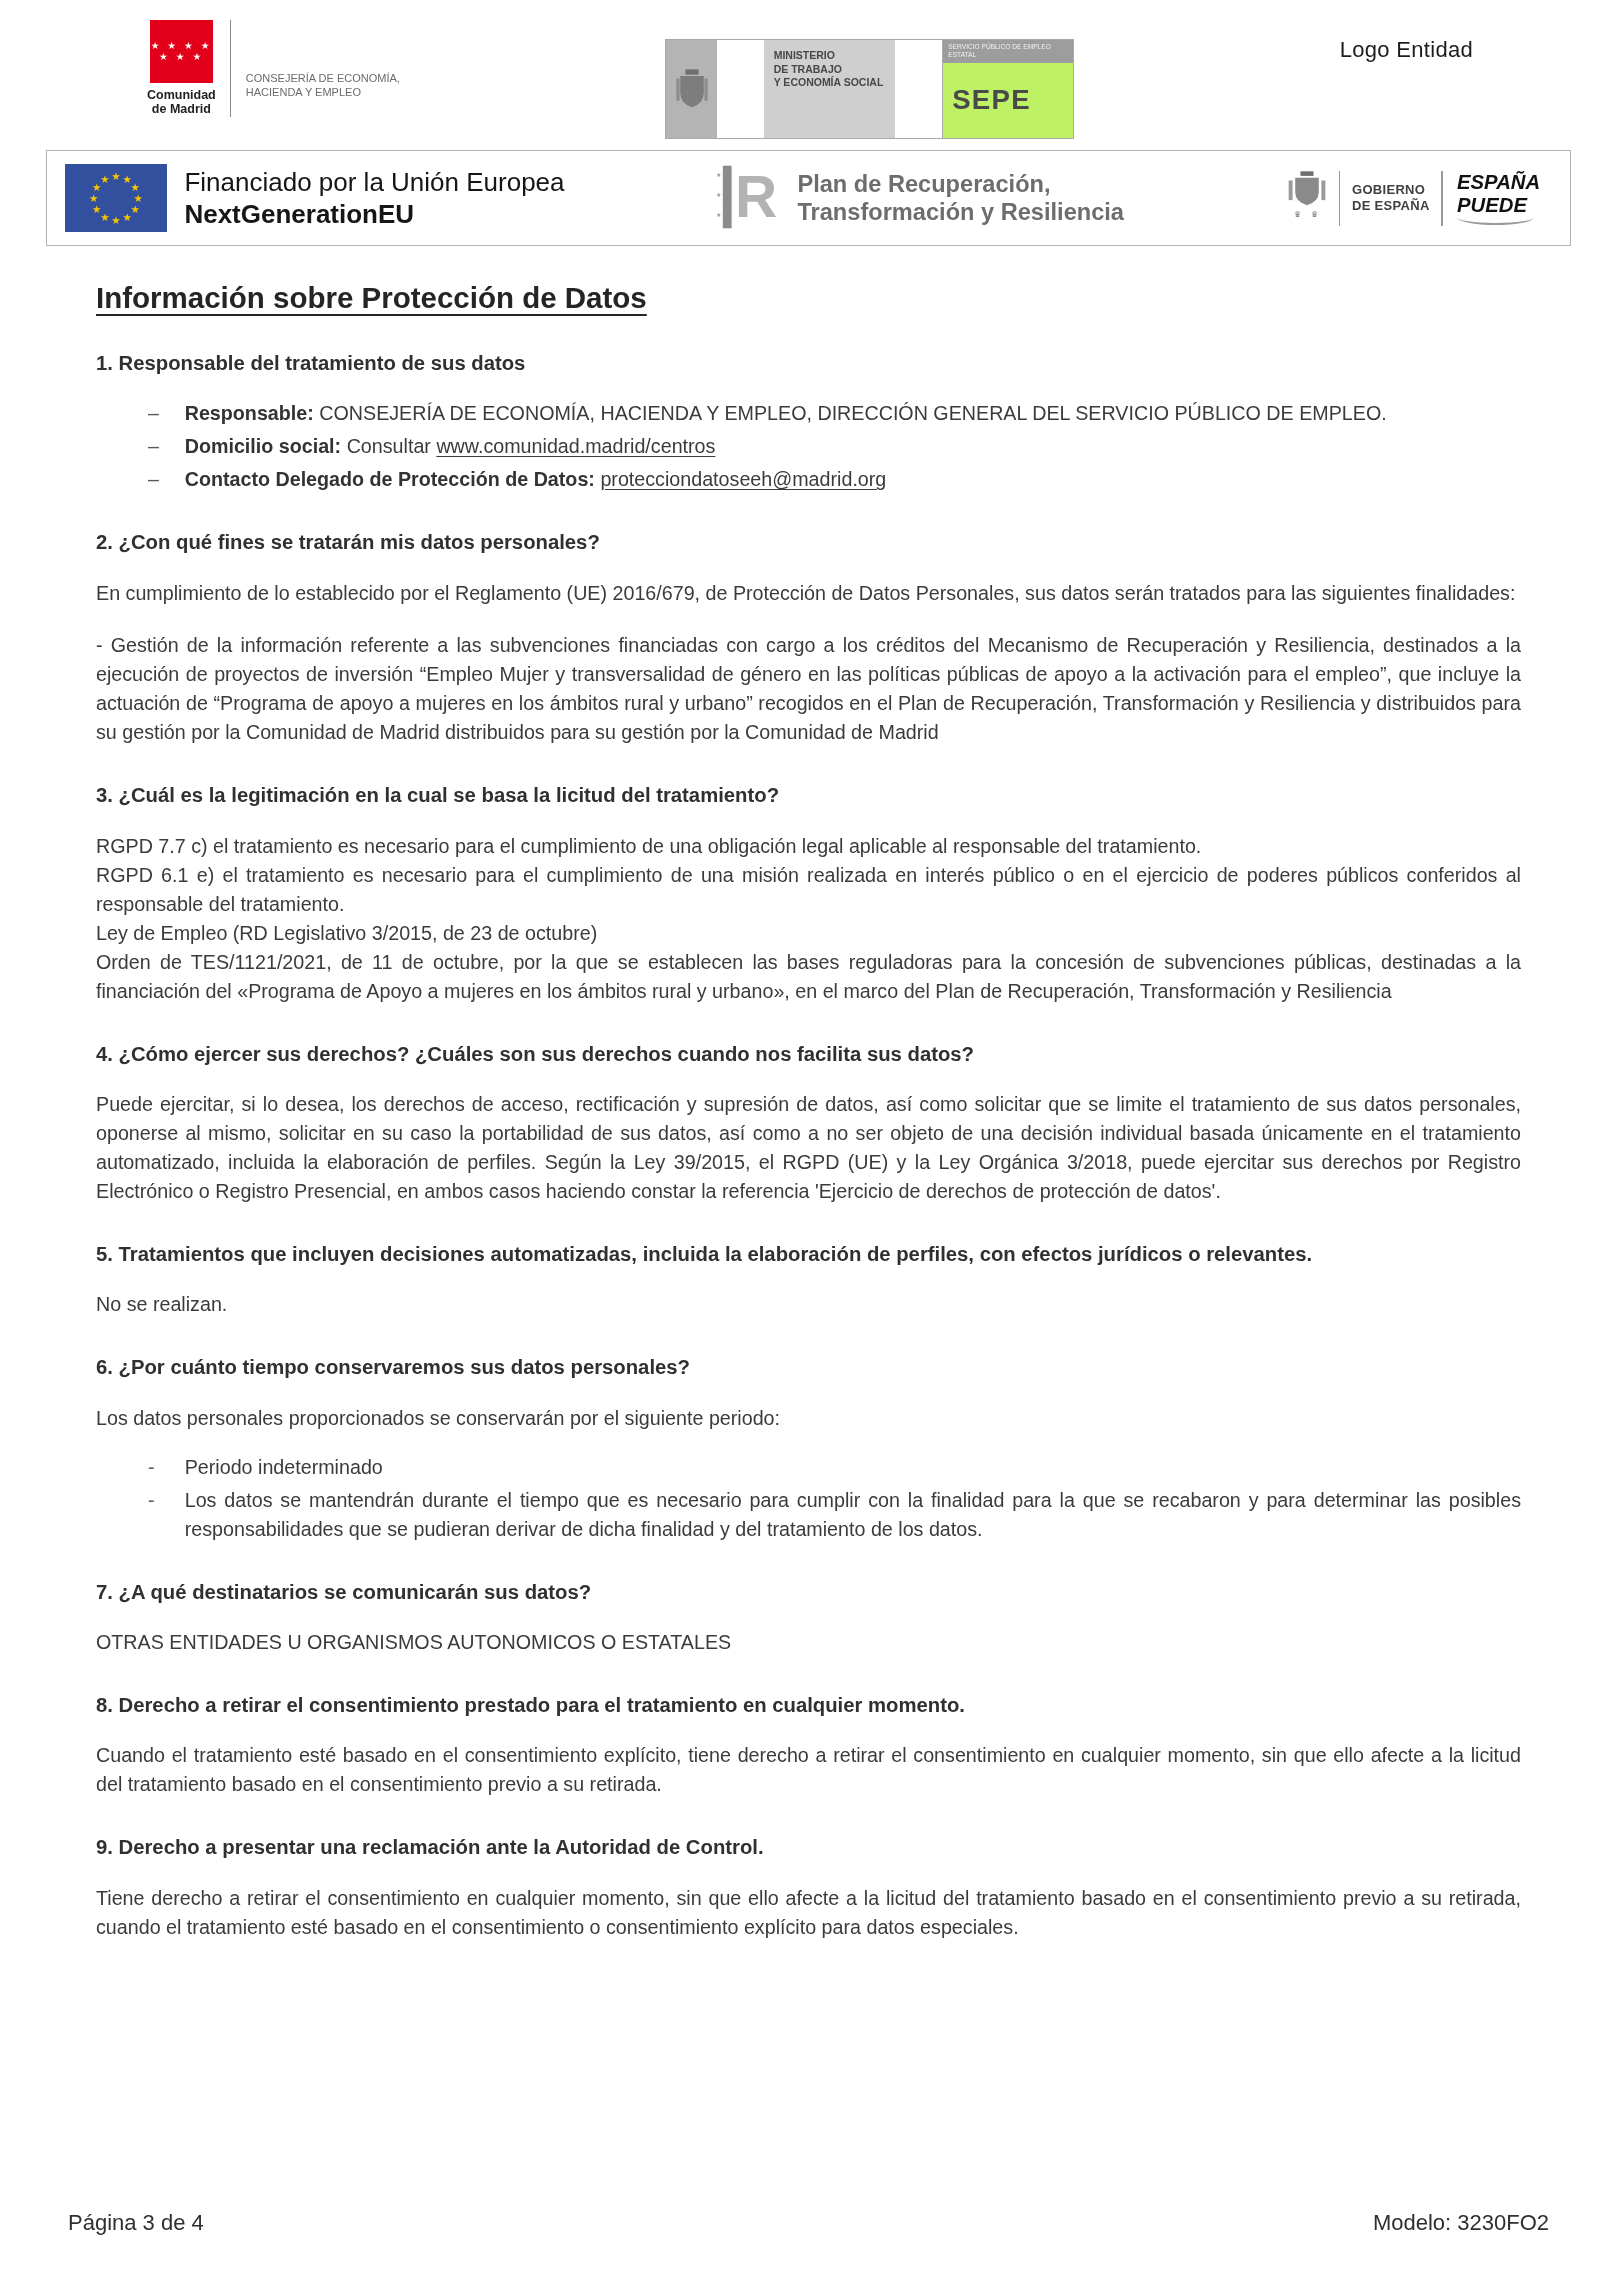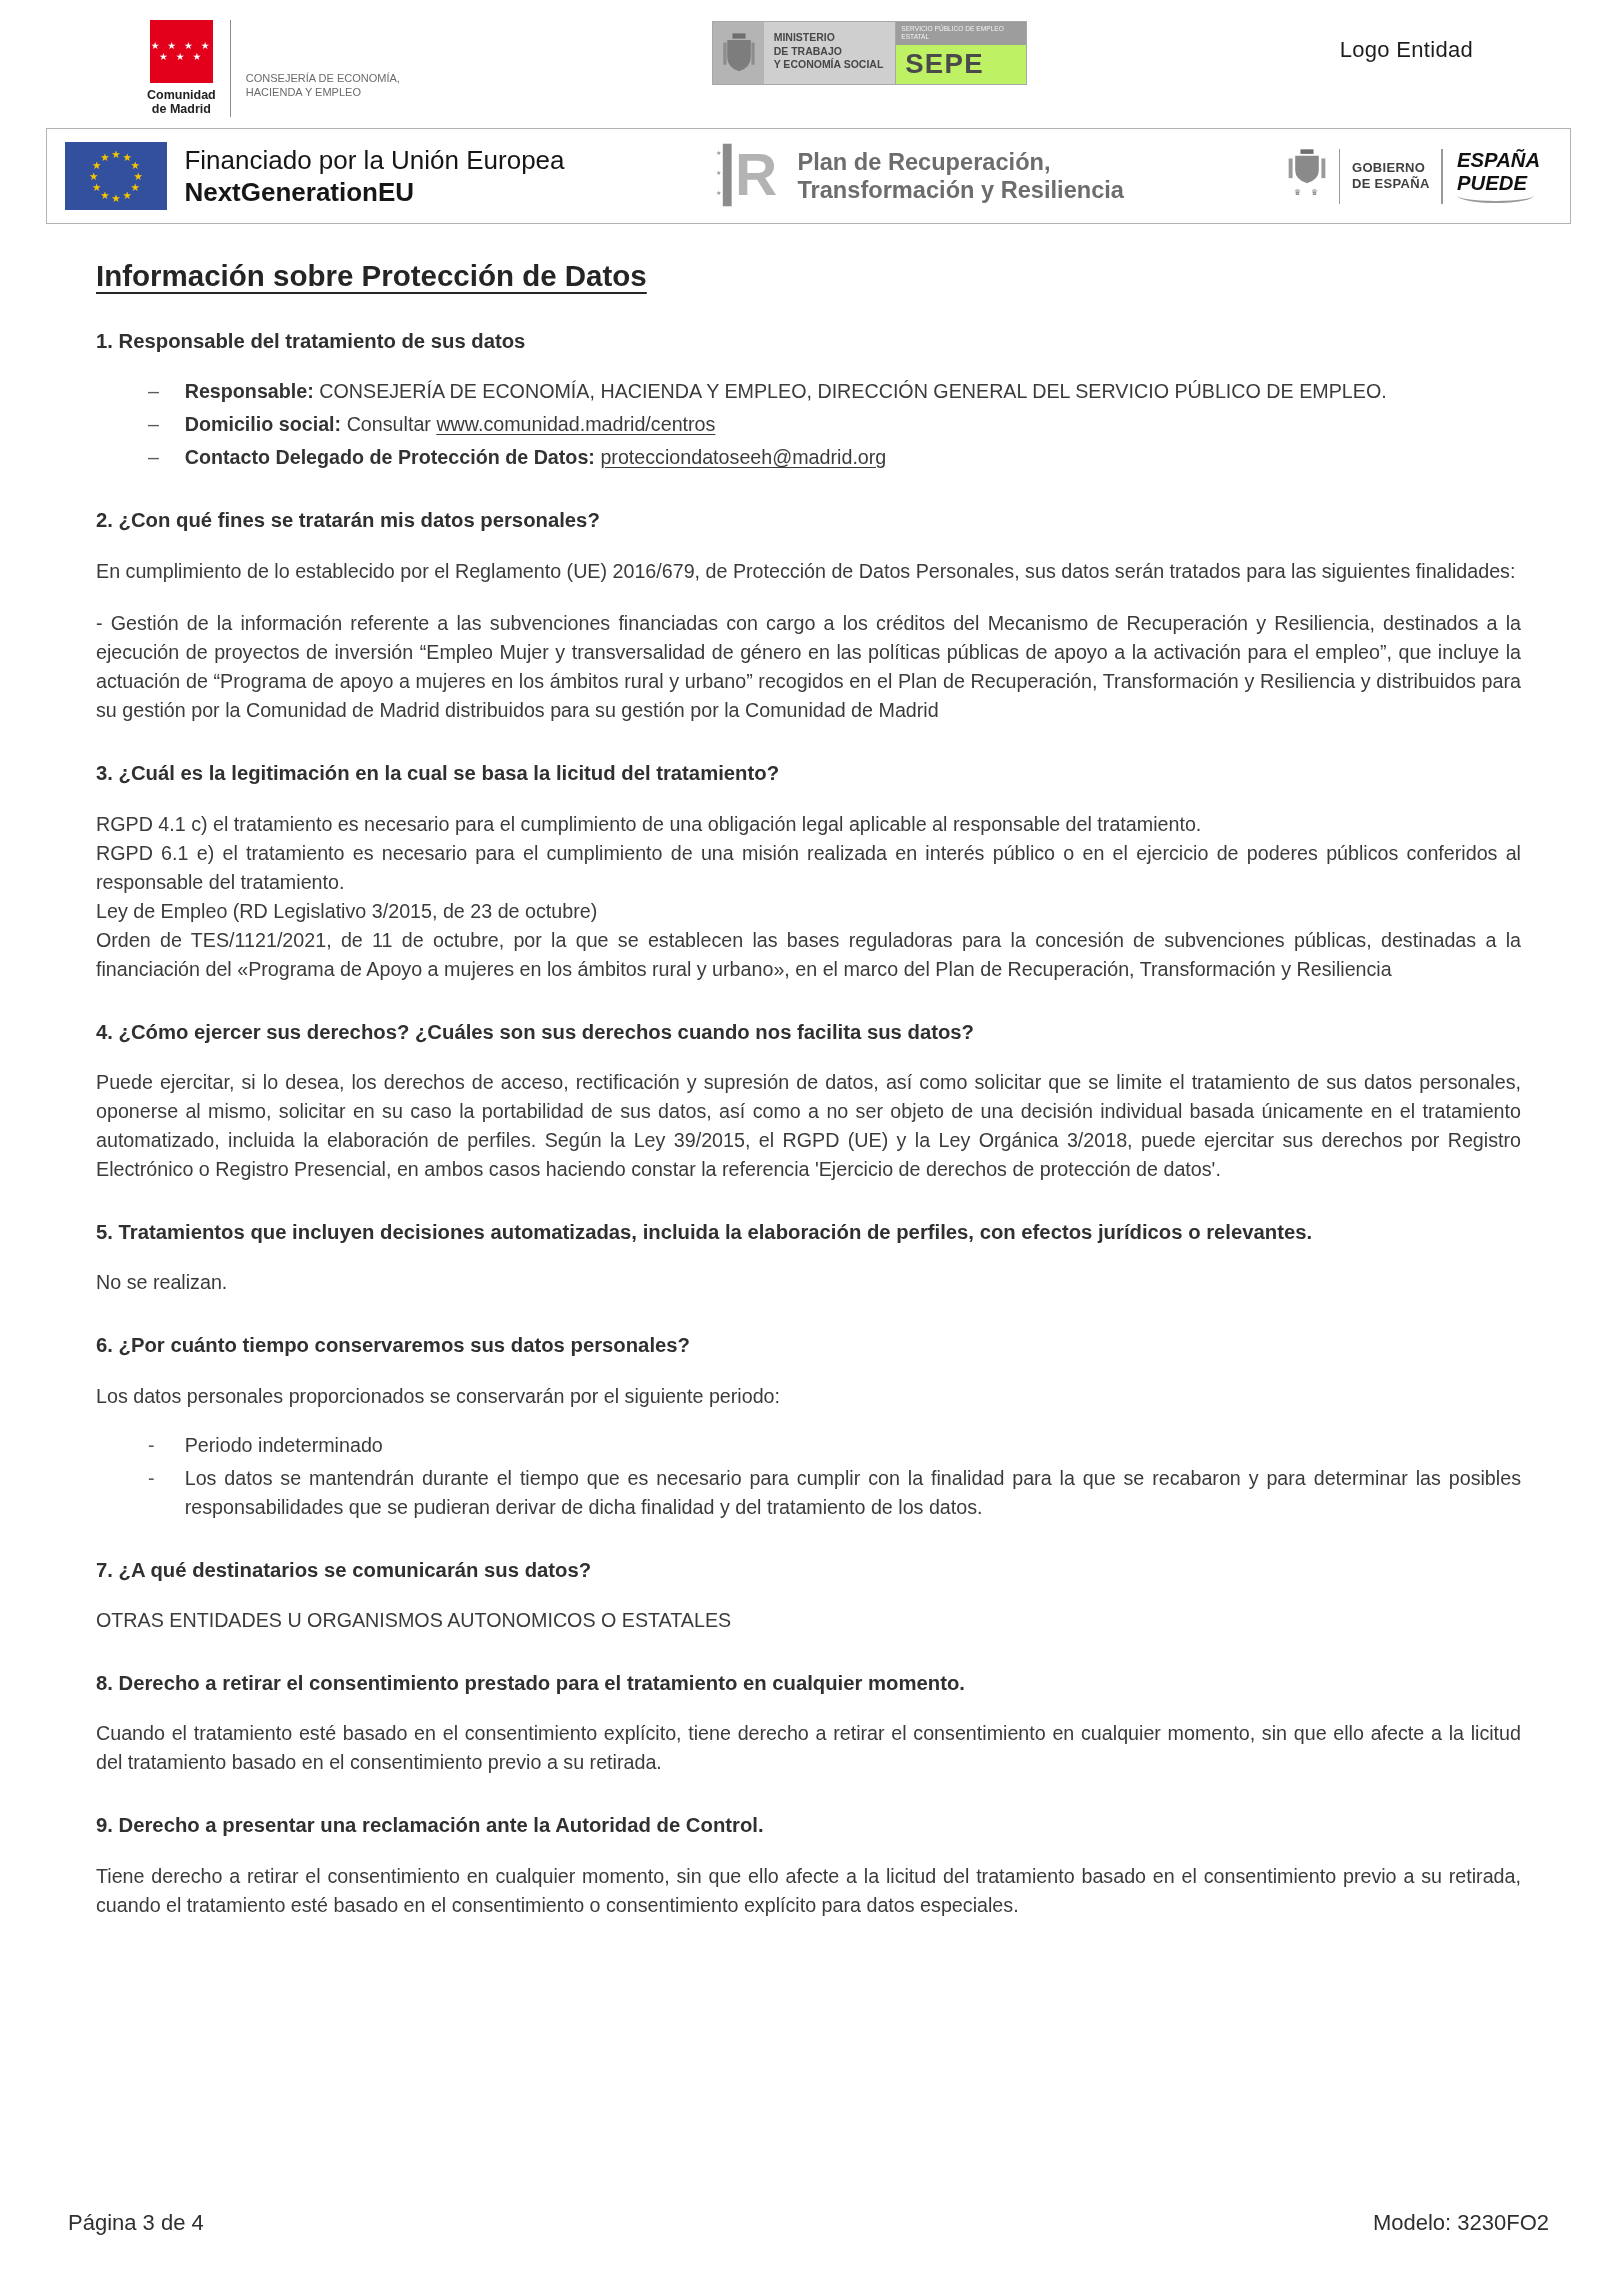--- a/index.html
+++ b/index.html
@@ -17,21 +17,21 @@
   .row1 { display:flex; justify-content:space-between; align-items:flex-start; padding:19.7px 46px 10.5px 63px; }
 
   .cam-block { display:flex; align-items:stretch; gap:14.4px; margin-left:84px; }
   .cam-left { display:flex; flex-direction:column; align-items:center; }
   .cam-flag { width:63px; height:63px; background:#e2001a; display:flex; flex-direction:column; justify-content:center; align-items:center; gap:1.3px; }
   .cam-flag .st { color:#ffffff; font-size:9.8px; letter-spacing:2.6px; line-height:1; }
   .cam-name { margin-top:5.2px; font-weight:bold; font-size:12.5px; line-height:1.15; color:#222; text-align:center; }
   .cam-divider { width:1.3px; background:#8a8a8a; }
   .cam-dept { display:flex; flex-direction:column; justify-content:flex-end; padding-bottom:17px; font-size:11px; color:#6b6b6b; line-height:1.3; }
 
-  .min-block { display:flex; border:1.3px solid #a8a8a8; height:64px; margin-top:1px; }
+  .min-block { display:flex; border:1.3px solid #a8a8a8; height:100px; margin-top:19px;gap:47px; }
   .min-emblem { width:51px; background:#b4b4b4; display:flex; align-items:center; justify-content:center; }
   .min-text { padding:9.2px 11.8px 0 9.2px; font-size:10.5px; font-weight:bold; color:#474747; line-height:1.3; background:#cfcfcf; }
   .sepe-box { width:131px; border-left:1.3px solid #a8a8a8; display:flex; flex-direction:column; }
   .sepe-top { background:#9d9d9d; color:#f2f2f2; font-size:6.6px; line-height:1.25; padding:3.3px 5.2px; }
   .sepe-big { flex:1; background:#bef264; color:#4a4a4a; font-size:27.6px; font-weight:bold; display:flex; align-items:center; padding-left:9px; letter-spacing:1.3px; }
 
   .entity-logo { font-size:22px; color:#1d1d1d; margin-top:17px; margin-right:98px; letter-spacing:0.3px; }
 
   
   .row2 { margin:1.3px 46px 0 46px; border:1.3px solid #b3b3b3; display:flex; align-items:center; justify-content:space-between; padding:11.8px 26px 11.8px 18.4px; min-height:89px; }
@@ -227,21 +227,21 @@
 
     <section>
       <h2 class="sec-h">2. ¿Con qué fines se tratarán mis datos personales?</h2>
       <p class="para">En cumplimiento de lo establecido por el Reglamento (UE) 2016/679, de Protección de Datos Personales, sus datos serán tratados para las siguientes finalidades:</p>
       <p class="para">- Gestión de la información referente a las subvenciones financiadas con cargo a los créditos del Mecanismo de Recuperación y Resiliencia, destinados a la ejecución de proyectos de inversión “Empleo Mujer y transversalidad de género en las políticas públicas de apoyo a la activación para el empleo”, que incluye la actuación de “Programa de apoyo a mujeres en los ámbitos rural y urbano” recogidos en el Plan de Recuperación, Transformación y Resiliencia y distribuidos para su gestión por la Comunidad de Madrid distribuidos para su gestión por la Comunidad de Madrid</p>
     </section>
 
     <section>
       <h2 class="sec-h">3. ¿Cuál es la legitimación en la cual se basa la licitud del tratamiento?</h2>
       <div class="tight">
-        <p>RGPD 4.1 c) el tratamiento es necesario para el cumplimiento de una obligación legal aplicable al responsable del tratamiento.</p>
+        <p>RGPD 7.7 c) el tratamiento es necesario para el cumplimiento de una obligación legal aplicable al responsable del tratamiento.</p>
         <p>RGPD 6.1 e) el tratamiento es necesario para el cumplimiento de una misión realizada en interés público o en el ejercicio de poderes públicos conferidos al responsable del tratamiento.</p>
         <p>Ley de Empleo (RD Legislativo 3/2015, de 23 de octubre)</p>
         <p>Orden de TES/1121/2021, de 11 de octubre,  por la que se establecen las bases reguladoras para la concesión de subvenciones públicas, destinadas a la financiación del «Programa de Apoyo a mujeres en los ámbitos rural y urbano», en el marco del Plan de Recuperación, Transformación y Resiliencia</p>
       </div>
     </section>
 
     <section>
       <h2 class="sec-h">4. ¿Cómo ejercer sus derechos? ¿Cuáles son sus derechos cuando nos facilita sus datos?</h2>
       <p class="para">Puede ejercitar, si lo desea, los derechos de acceso, rectificación y supresión de datos, así como solicitar que se limite el tratamiento de sus datos personales, oponerse al mismo, solicitar en su caso la portabilidad de sus datos, así como a no ser objeto de una decisión individual basada únicamente en el tratamiento automatizado, incluida la elaboración de perfiles. Según la Ley 39/2015, el RGPD (UE) y la Ley Orgánica 3/2018, puede ejercitar sus derechos por Registro Electrónico o Registro Presencial, en ambos casos haciendo constar la referencia 'Ejercicio de derechos de protección de datos'.</p>
     </section>

